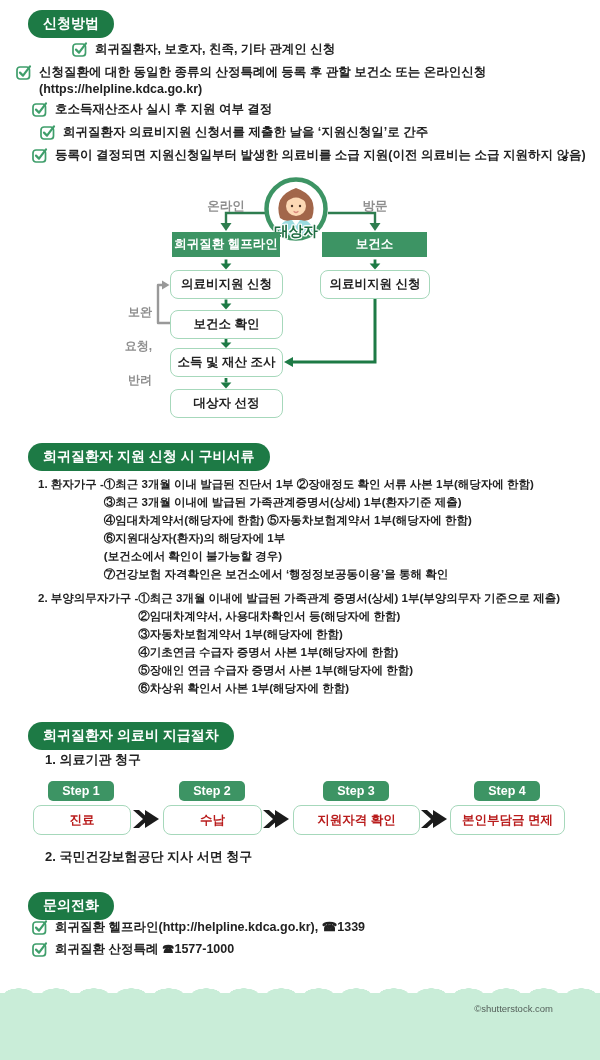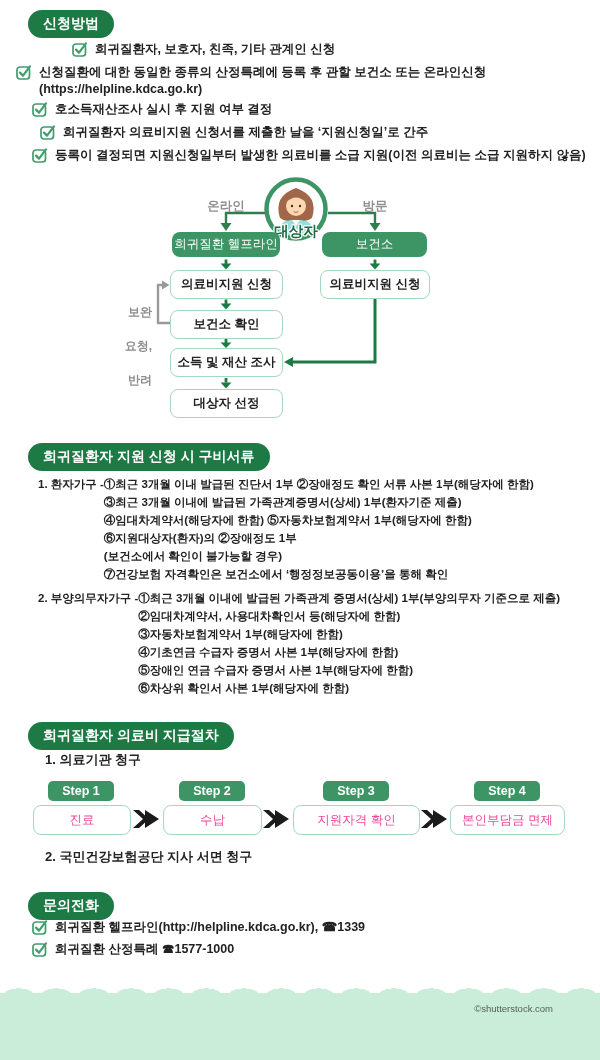--- a/index.html
+++ b/index.html
@@ -11,41 +11,41 @@
   .badge{display:inline-block;background:#1d7a45;color:#fff;font-weight:700;font-size:14px;
          padding:5px 15px;border-radius:17px;white-space:nowrap;letter-spacing:0;}
 
   
   .check-item{position:absolute;display:flex;gap:7px;align-items:flex-start;
               font-size:12.5px;font-weight:700;line-height:17px;color:#222;white-space:nowrap;}
   .check-item .cbx{flex:0 0 auto;margin-top:0;}
 
   
   .flow{position:absolute;left:0;top:176px;width:600px;height:262px;}
-  .gbox{position:absolute;background:#3d9464;color:#fff;font-weight:400;font-size:12.5px;
-        border-radius:8px;display:flex;align-items:center;justify-content:center;white-space:nowrap;}
+  .gbox{position:absolute;background:#3d9464;color:#fff;font-weight:700;font-size:12.5px;
+        border-radius:0;display:flex;align-items:center;justify-content:center;white-space:nowrap;}
   .wbox{position:absolute;background:#fff;border:1.5px solid #a6d8bb;border-radius:8px;
         color:#222;font-weight:700;font-size:12.5px;display:flex;align-items:center;justify-content:center;white-space:nowrap;}
   .path-label{position:absolute;color:#8e8e8e;font-size:12.5px;font-weight:700;text-align:center;}
   .side-note{position:absolute;color:#8e8e8e;font-size:12px;font-weight:700;line-height:17px;text-align:right;white-space:pre-line;}
   .person-label{position:absolute;color:#1c6b40;font-weight:800;font-size:14.5px;text-align:center;
       text-shadow:-1px 0 #fff,1px 0 #fff,0 -1px #fff,0 1px #fff,-1px -1px #fff,1px 1px #fff,1px -1px #fff,-1px 1px #fff;}
 
   
   .docs{position:absolute;font-size:11.5px;font-weight:700;line-height:18px;color:#222;white-space:nowrap;}
   .doc-group{display:flex;}
   .doc-label{flex:0 0 auto;}
   .doc-lines div{white-space:nowrap;}
 
   
   .steps{position:absolute;left:0;top:780px;width:600px;height:58px;padding-left:25px;}
   .step-badge{position:absolute;top:1px;height:20px;background:#3d9464;color:#fff;font-weight:700;
               font-size:12.5px;border-radius:5px;display:flex;align-items:center;justify-content:center;}
   .step-box{position:absolute;top:25px;height:28px;background:#fff;border:1.5px solid #a6d8bb;border-radius:8px;
-            color:#ec4899;font-weight:400;font-size:12.5px;display:flex;align-items:center;justify-content:center;white-space:nowrap;}
+            color:#b91c1c;font-weight:700;font-size:12.5px;display:flex;align-items:center;justify-content:center;white-space:nowrap;}
   .step-arrow{position:absolute;top:30px;}
   .sub-label{position:absolute;font-size:13px;font-weight:700;color:#222;white-space:nowrap;}
 
   
   .footer{position:absolute;left:0;top:993px;width:600px;height:67px;background:#c9edd8;}
   .footer::before{content:"";position:absolute;left:0;top:-7px;width:600px;height:8px;
       background-image:radial-gradient(20px 8px at 50% 100%, #c9edd8 69%, rgba(0,0,0,0) 71%);
       background-size:37.5px 8px;background-repeat:repeat-x;}
   .credit{position:absolute;right:47px;top:10px;font-size:9.5px;color:#54605a;font-weight:400;}
 </style>
@@ -171,21 +171,21 @@
 
   <div class="badge abs" style="left:28px;top:443px;">희귀질환자 지원 신청 시 구비서류</div>
 
   <div class="docs" style="left:38px;top:475px;">
     <div class="doc-group">
       <div class="doc-label">1. 환자가구 - </div>
       <div class="doc-lines">
         <div>①최근 3개월 이내 발급된 진단서 1부 ②장애정도 확인 서류 사본 1부(해당자에 한함)</div>
         <div>③최근 3개월 이내에 발급된 가족관계증명서(상세) 1부(환자기준 제출)</div>
         <div>④임대차계약서(해당자에 한함) ⑤자동차보험계약서 1부(해당자에 한함)</div>
-        <div>⑥지원대상자(환자)의 ②장애정도 1부</div>
+        <div>⑥지원대상자(환자)의 해당자에 1부</div>
         <div>(보건소에서 확인이 불가능할 경우)</div>
         <div>⑦건강보험 자격확인은 보건소에서 ‘행정정보공동이용’을 통해 확인</div>
       </div>
     </div>
   </div>
 
   <div class="docs" style="left:38px;top:589px;">
     <div class="doc-group">
       <div class="doc-label">2. 부양의무자가구 - </div>
       <div class="doc-lines">

